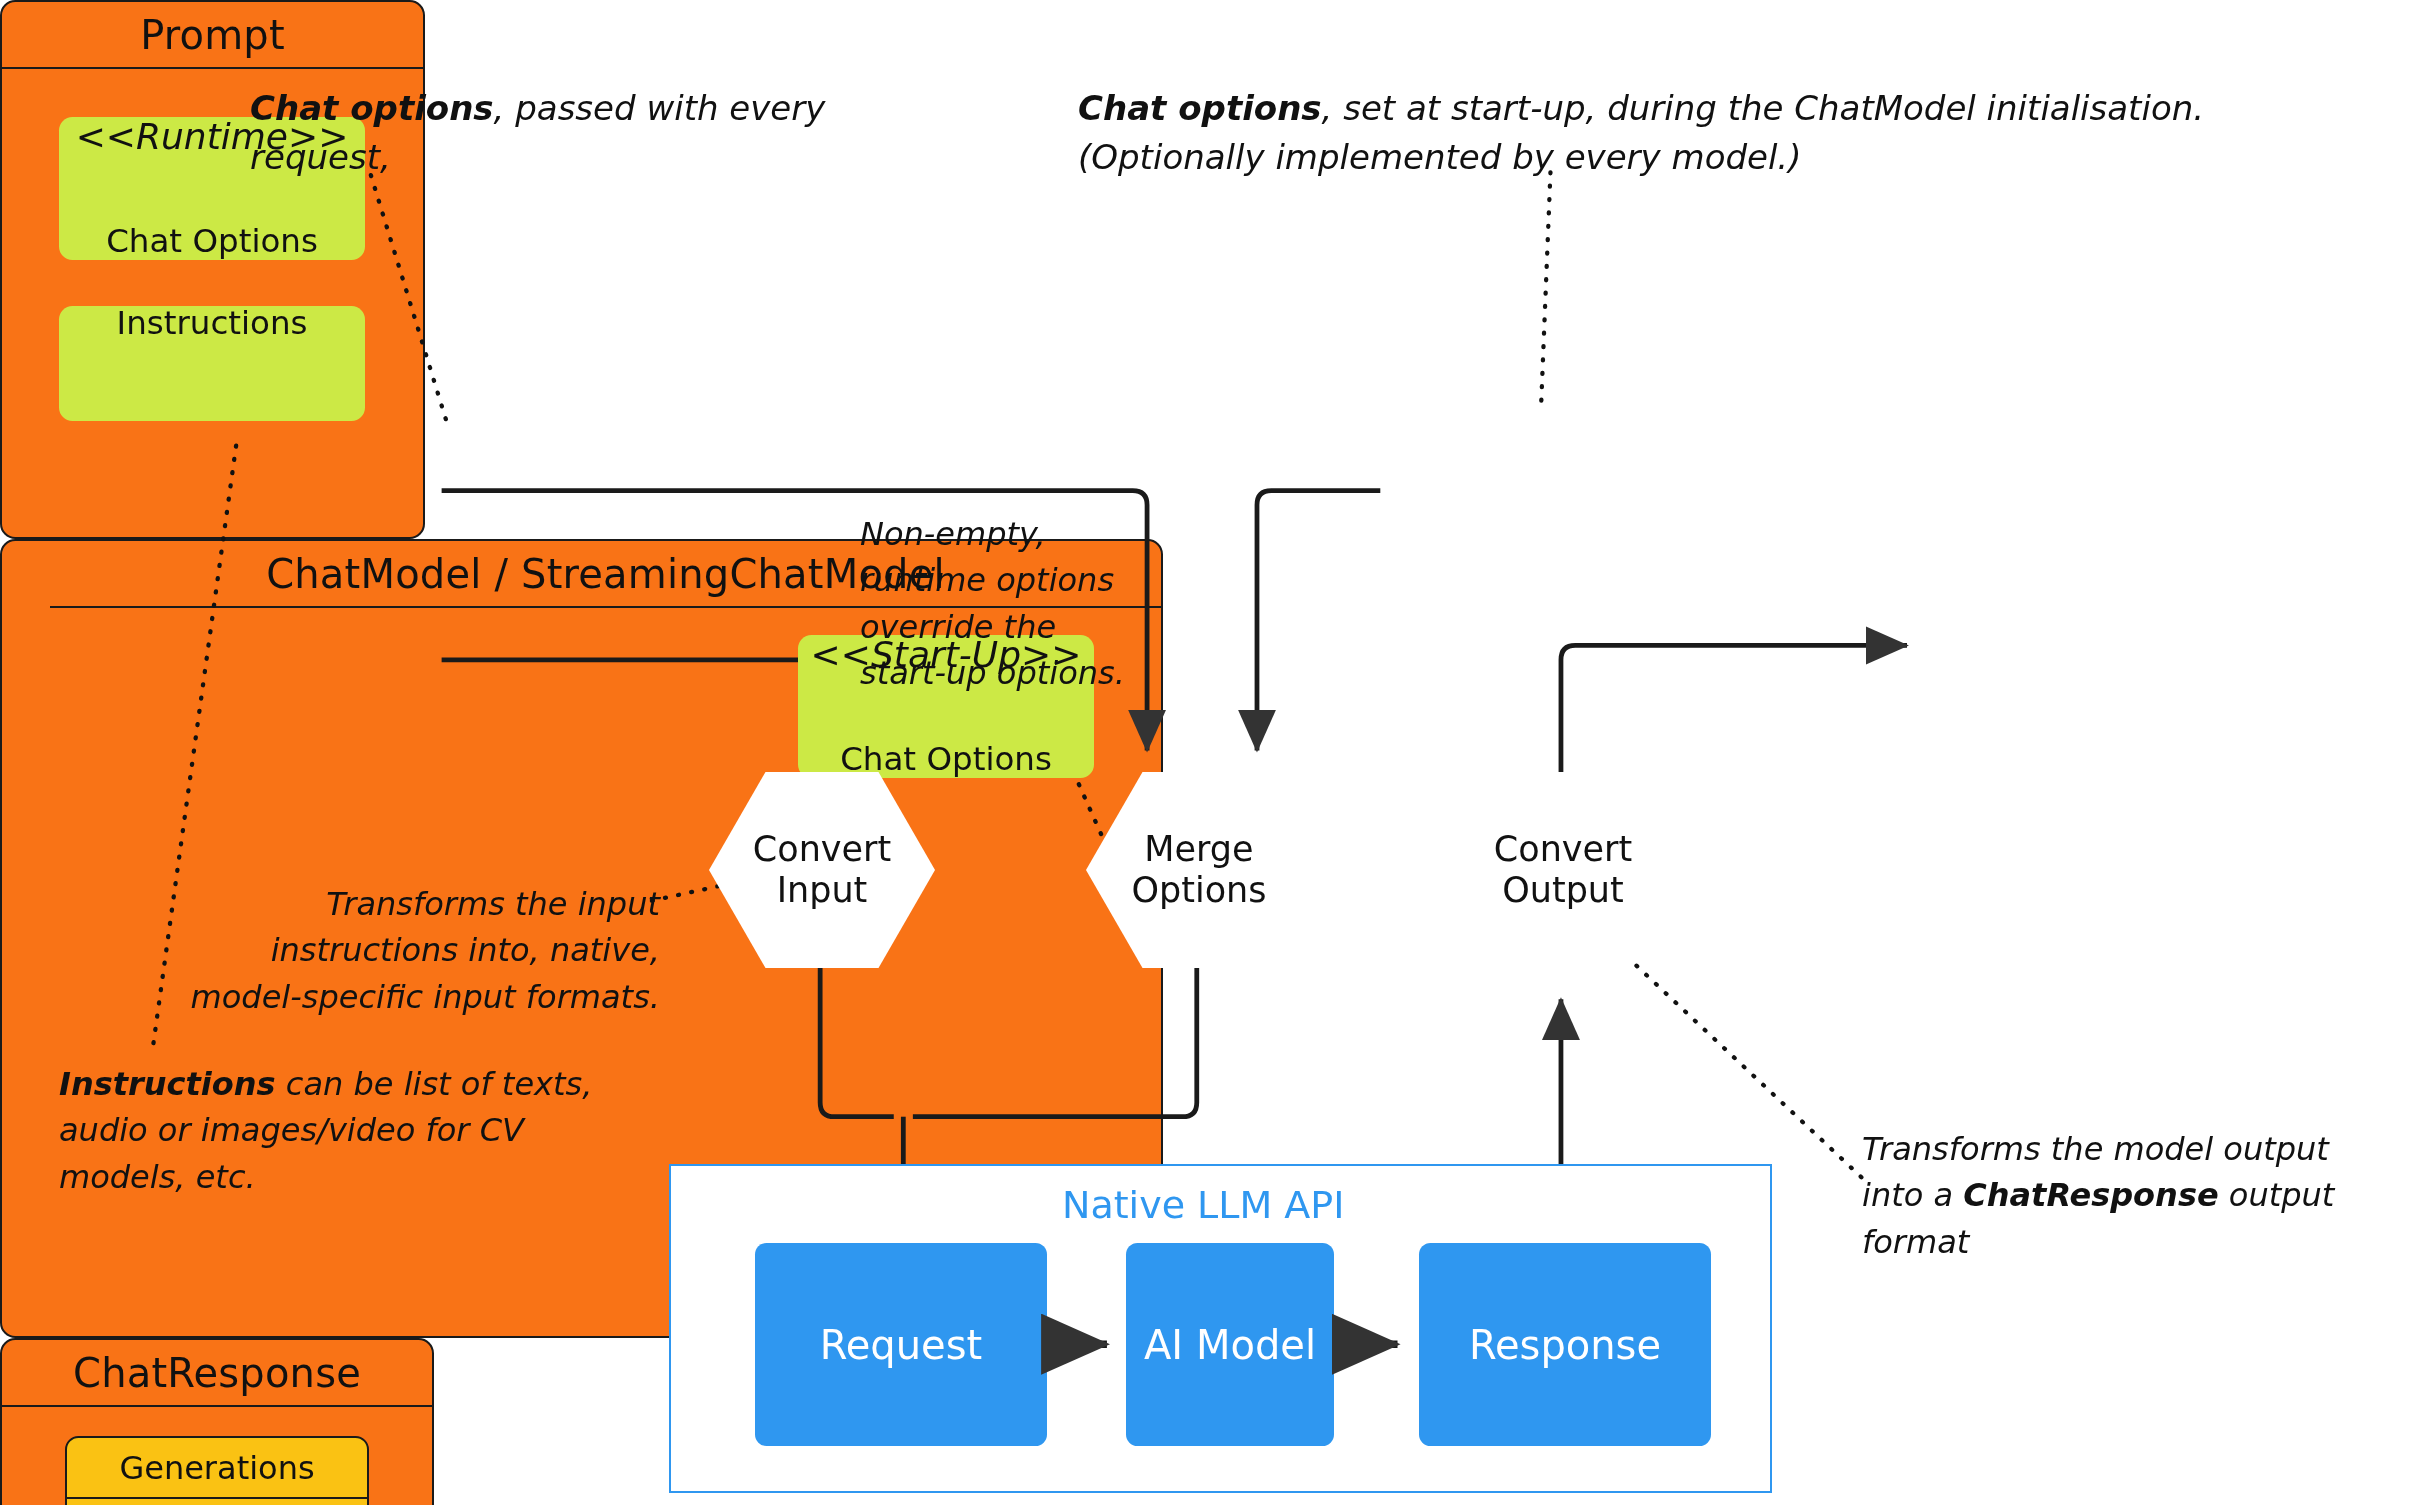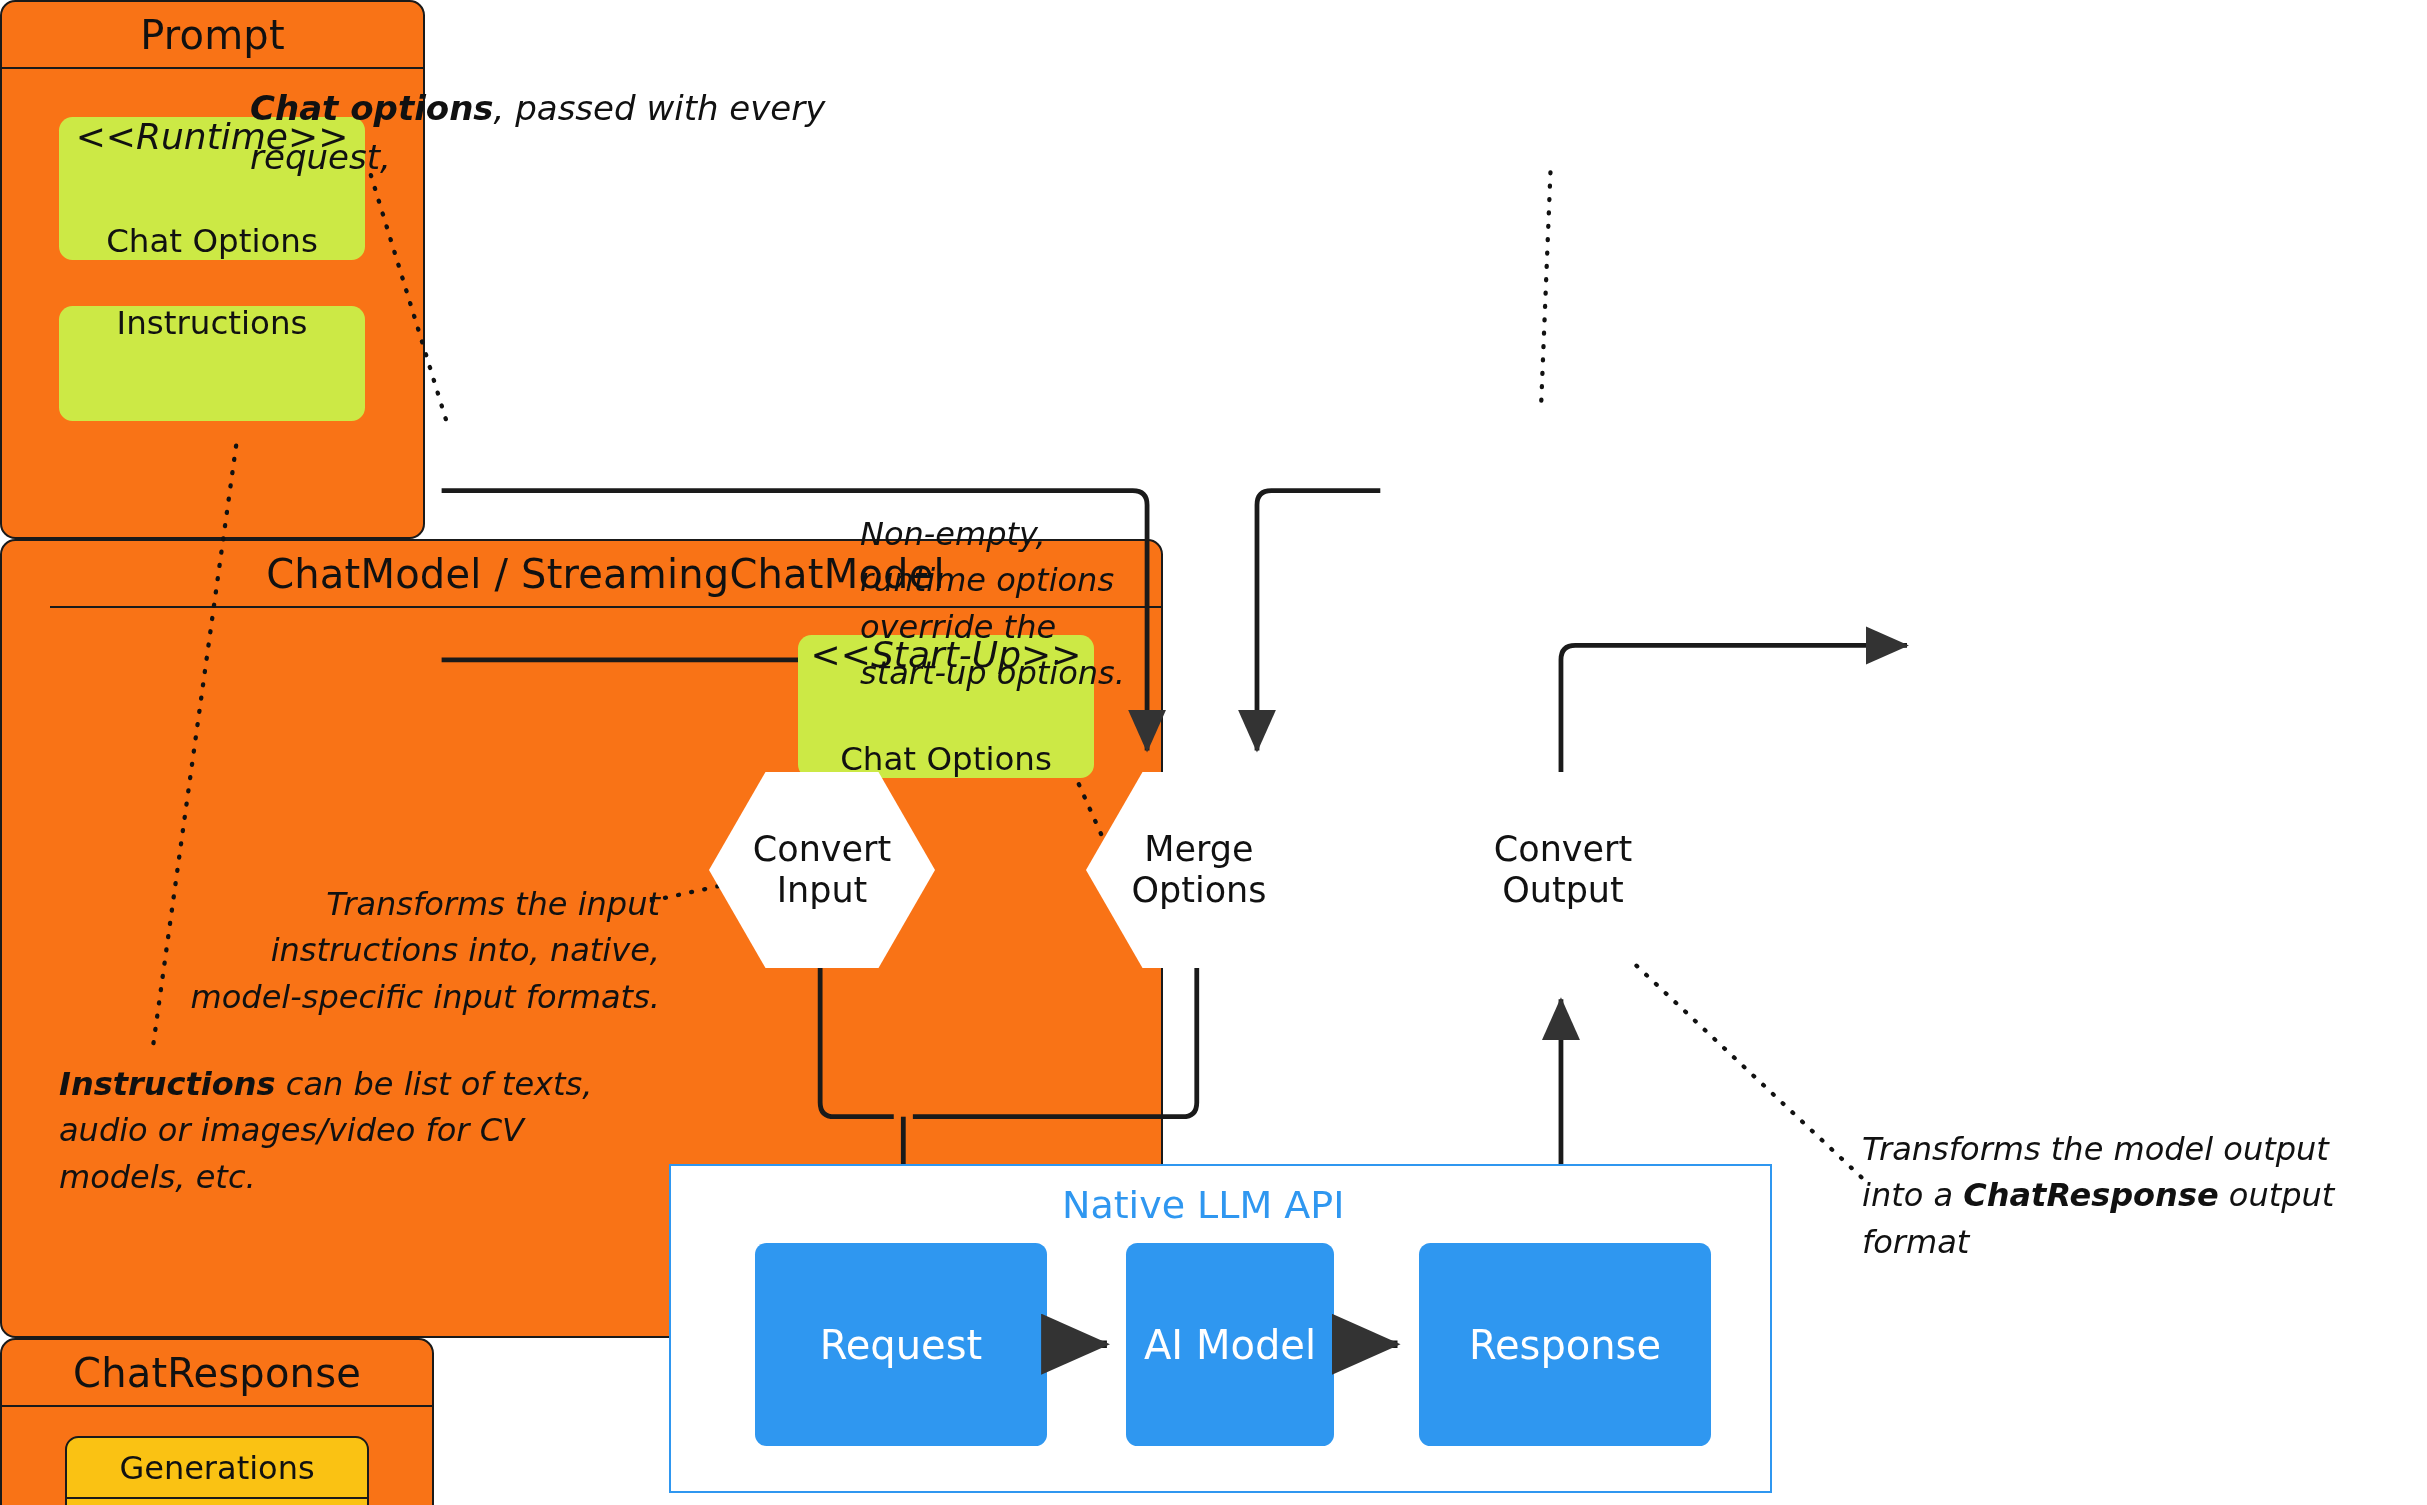--- a/index.html
+++ b/index.html
@@ -169,20 +169,24 @@
     <g fill="none" stroke="#1a1a1a" stroke-width="8">
       <path d="M1098,1406 L1158,1406" marker-end="url(#arrow)"></path>
       <path d="M1399,1406 L1462,1406" marker-end="url(#arrow)"></path>
     </g>
   </svg>
 
   <div class="note n-lg ta-l" style="left:250px;top:84px;width:669px;">
     <b>Chat options</b><span>, passed with every  request,</span><br>
   </div>
 
+  <div class="note n-lg ta-l" style="left:1078px;top:84px;width:1128px;">
+    <b>Chat options</b><span>, set at start-up, during  the ChatModel initialisation.</span><br>
+    <span>(Optionally implemented by every model.)</span>
+  </div>
 
   <div class="note n-md ta-r" style="left:163px;top:841px;width:497px;">
     <span>Transforms the input</span><br>
     <span>instructions into, native,</span><br>
     <span>model-specific input formats.</span>
   </div>
 
   <div class="note n-md ta-l" style="left:59px;top:1061px;width:554px;">
     <b>Instructions</b><span> can be list of texts,</span><br>
     <span>audio or images/video for CV</span><br>

